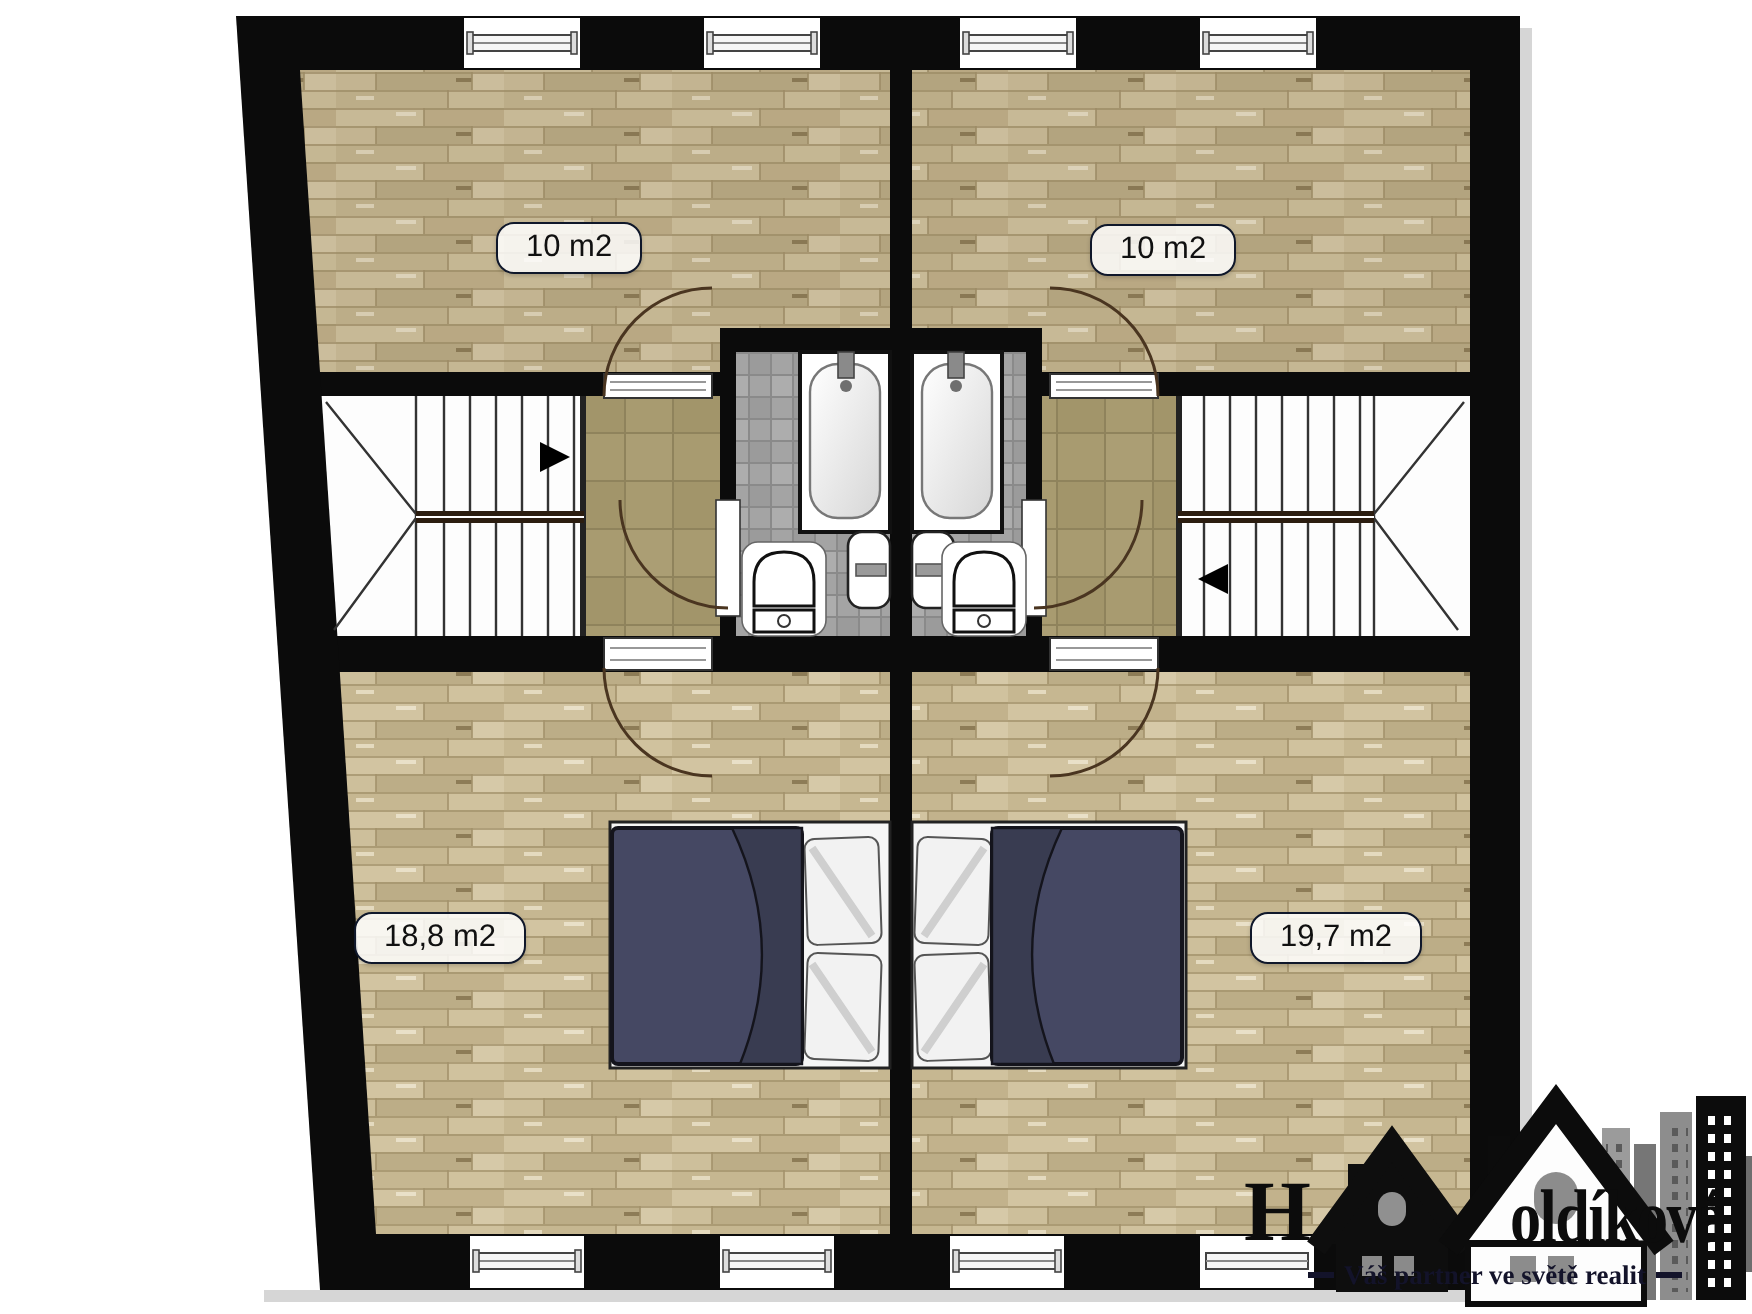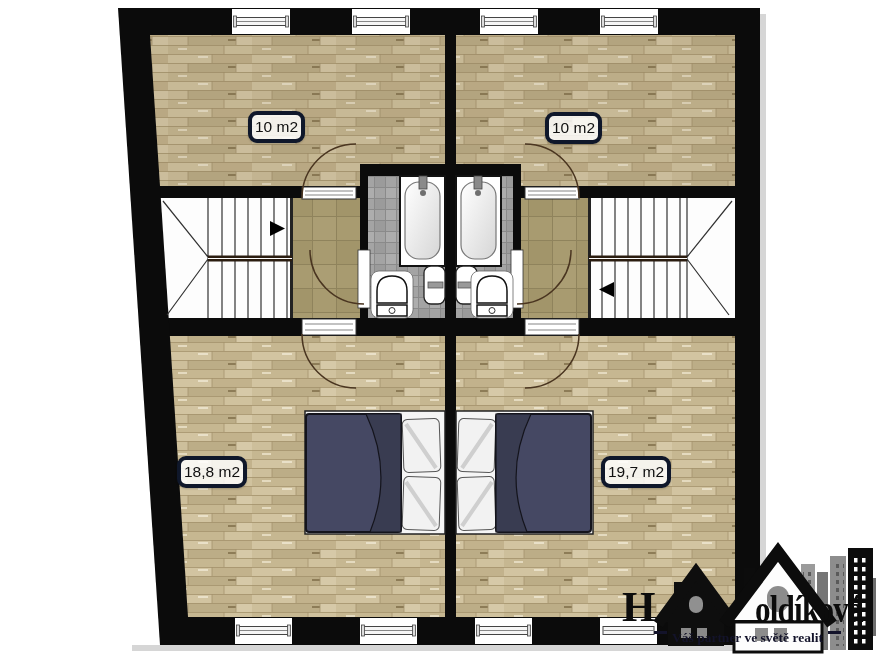--- a/index.html
+++ b/index.html
@@ -1,29 +1,29 @@
 <!DOCTYPE html>
 <html><head>
 <meta charset="utf-8">
 <style>
   html,body{margin:0;padding:0;background:#fff;}
   .canvas{position:relative;width:876px;height:657px;overflow:hidden;background:#fff;
           font-family:"Liberation Sans",sans-serif;}
   svg.plan{position:absolute;left:0;top:0;}
   .arealabel{position:absolute;z-index:20;background:rgba(255,255,255,.84);
-     border:4px solid #0f172a;border-radius:9px;padding:3px 3px;
+     border:1px solid #0f172a;border-radius:9px;padding:3px 14px;
      font-size:15.5px;color:#101010;white-space:nowrap;box-shadow:0 1px 2px rgba(0,0,0,.18);text-align:right;}
   .logo{position:absolute;left:598px;top:540px;width:278px;height:117px;z-index:30;}
   .logo svg{position:absolute;left:0;top:0;}
   .brand-left{position:absolute;left:24px;top:45px;font-family:"Liberation Serif",serif;
      font-weight:bold;font-size:43px;line-height:1;color:#0c0c0c;}
   .brand-right{position:absolute;left:157px;top:50px;font-family:"Liberation Serif",serif;
      font-weight:bold;font-size:38px;line-height:1;letter-spacing:-1px;color:#0c0c0c;
      transform:scaleX(.82);transform-origin:left top;white-space:nowrap;}
-  .tagline{position:absolute;left:56px;top:91px;width:218px;display:flex;align-items:flex-start;gap:5px;}
+  .tagline{position:absolute;left:56px;top:91px;width:218px;display:flex;align-items:center;gap:5px;}
   .tagline .txt{font-family:"Liberation Serif",serif;font-weight:bold;font-size:13.5px;
      line-height:1;color:#13132a;white-space:nowrap;}
   .tagline .dash{flex:0 0 13px;height:3px;background:#13132a;}
 </style>
 </head>
 <body>
 
 <div class="canvas">
 
 <svg class="plan" width="876" height="657" viewBox="0 0 876 657">
@@ -253,21 +253,21 @@
     <rect x="458" y="477" width="37" height="53" rx="5" fill="#f2f2f2" stroke="#555" stroke-width="1" transform="rotate(-2 476 503)"></rect>
     <path d="M492,424 L462,468 M492,482 L462,526" stroke="#cfcfcf" stroke-width="4"></path>
     <rect x="496" y="414" width="95" height="118" rx="3" fill="#454863" stroke="#14141c" stroke-width="2"></rect>
     <path d="M531,414 C513,452 511,492 527,532 L496,532 L496,414 Z" fill="#393c51" stroke="#14141c" stroke-width="1.2"></path>
   </g>
 </svg>
 
 <div class="arealabel" style="left:248px;top:111px">10 m2</div>
 <div class="arealabel" style="left:545px;top:112px">10 m2</div>
 <div class="arealabel" style="left:177px;top:456px">18,8 m2</div>
-<div class="arealabel" style="left:601px;top:456px">19,7 m2</div>
+<div class="arealabel" style="left:625px;top:456px">19,7 m2</div>
 
 <div class="logo">
   <svg width="278" height="117" viewBox="0 0 278 117">
     <defs>
       <pattern id="bw1" width="7" height="8" patternUnits="userSpaceOnUse">
         <rect width="3" height="4" fill="#5a5a5a"></rect>
       </pattern>
       <pattern id="bw2" width="8" height="9" patternUnits="userSpaceOnUse">
         <rect width="3.5" height="4.5" fill="#ffffff"></rect>
       </pattern>

